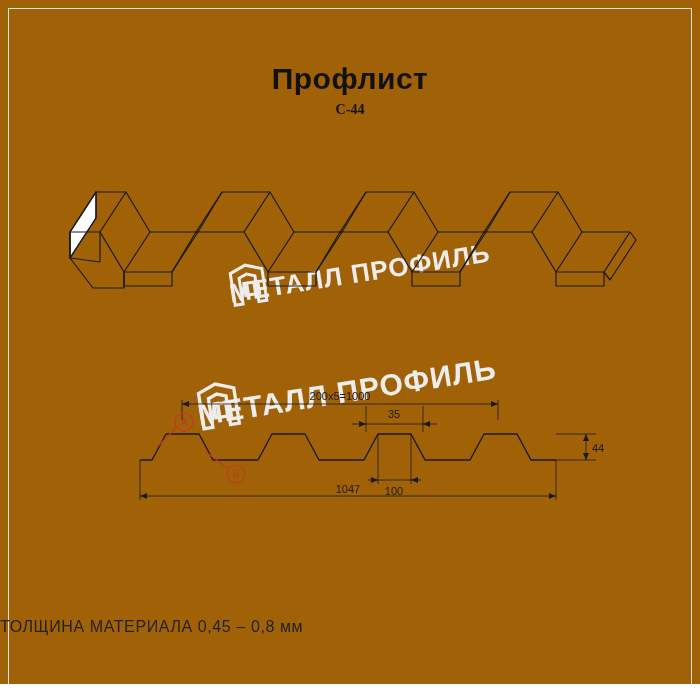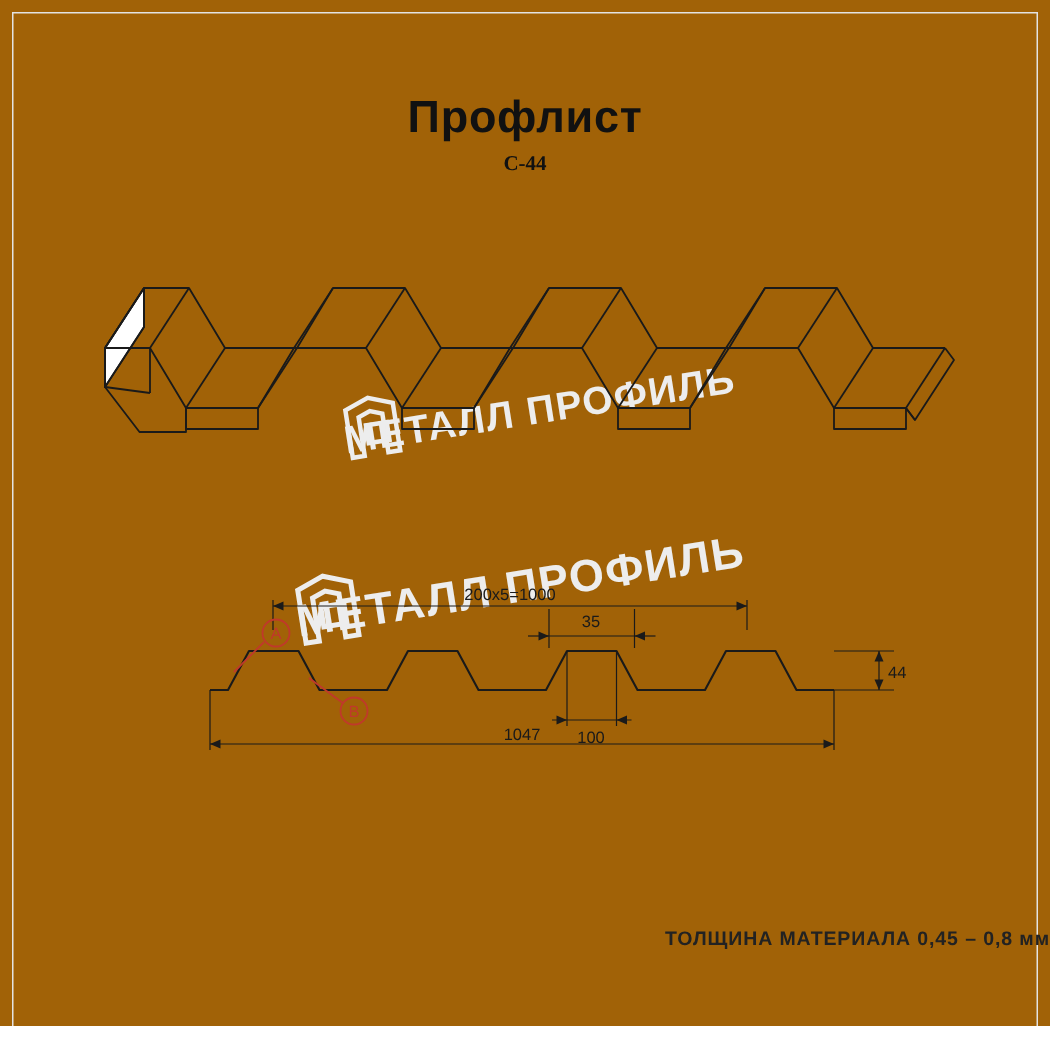--- a/index.html
+++ b/index.html
@@ -48,23 +48,23 @@
     font-size: 14px;
     font-weight: bold;
     color: #111111;
     font-family: Liberation Serif, serif;
   }
   .footer-note {
     position: absolute;
     left: 0;
     top: 618px;
     width: 700px;
-    text-align: right;
-    font-size: 13px;
-    font-weight: bold;
+    text-align: left;
+    font-size: 16px;
+    font-weight: normal;
     letter-spacing: 0.6px;
     color: #222222;
   }
   .drawing {
     position: absolute;
     left: 0;
     top: 0;
     width: 700px;
     height: 700px;
   }

